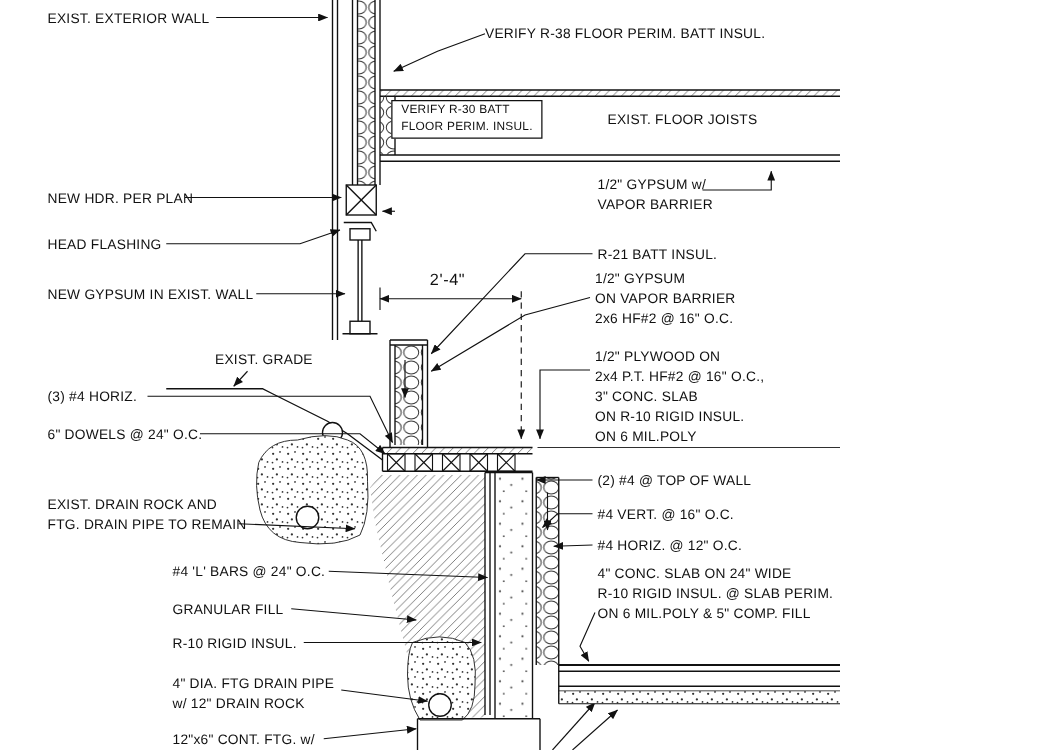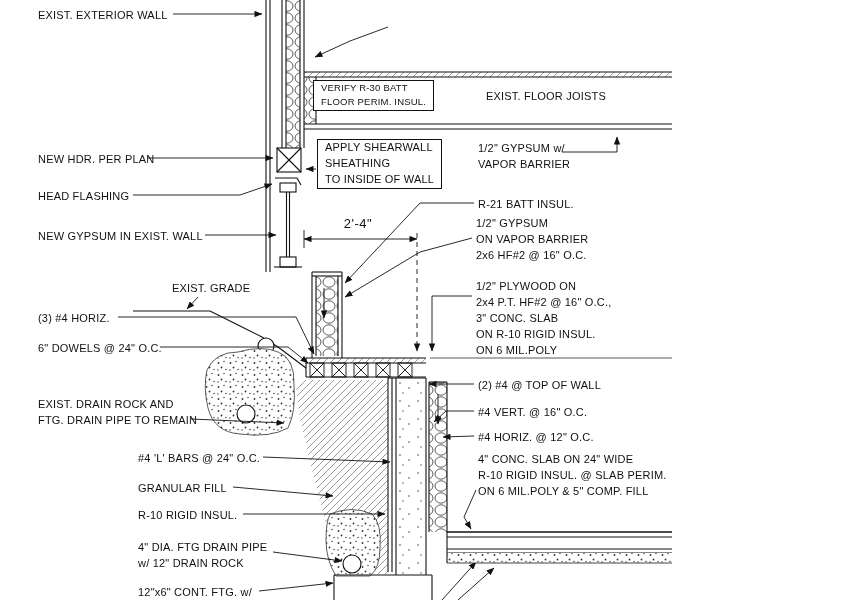--- a/index.html
+++ b/index.html
@@ -202,28 +202,26 @@
       <line x1="304" y1="239" x2="417" y2="239" marker-start="url(#arr)" marker-end="url(#arr)"></line>
       <line x1="417" y1="233" x2="417" y2="351" stroke-dasharray="5,4" marker-end="url(#arr)"></line>
       <line x1="430" y1="358" x2="740" y2="358" stroke-width="0.7"></line>
       <line x1="692" y1="133" x2="692" y2="358" marker-start="url(#arr)" marker-end="url(#arr)"></line>
       <line x1="726" y1="133" x2="726" y2="532" marker-start="url(#arr)" marker-end="url(#arr)"></line>
       <line x1="692" y1="358" x2="692" y2="532" marker-start="url(#arr)" marker-end="url(#arr)"></line>
     </g>
   </svg>
 
   <div class="lbl" style="left:38px;top:8px">EXIST. EXTERIOR WALL</div>
+  <div class="lbl" style="left:388px;top:20px">VERIFY R-38 FLOOR PERIM. BATT INSUL.</div>
   <div class="lbl box box-sm" style="left:313px;top:80px">VERIFY R-30 BATT
 FLOOR PERIM. INSUL.</div>
   <div class="lbl" style="left:486px;top:89px">EXIST. FLOOR JOISTS</div>
   <div class="lbl" style="left:38px;top:152px">NEW HDR. PER PLAN</div>
   <div class="lbl" style="left:38px;top:189px">HEAD FLASHING</div>
-  <div class="lbl box" style="left:317px;top:139px">APPLY SHEARWALL
-SHEATHING
-TO INSIDE OF WALL</div>
   <div class="lbl" style="left:478px;top:141px">1/2" GYPSUM w/
 VAPOR BARRIER</div>
   <div class="lbl" style="left:38px;top:229px">NEW GYPSUM IN EXIST. WALL</div>
   <div class="lbl" style="left:478px;top:197px">R-21 BATT INSUL.</div>
   <div class="lbl" style="left:476px;top:216px">1/2" GYPSUM
 ON VAPOR BARRIER
 2x6 HF#2 @ 16" O.C.</div>
   <div class="lbl" style="left:172px;top:281px">EXIST. GRADE</div>
   <div class="lbl" style="left:38px;top:311px">(3) #4 HORIZ.</div>
   <div class="lbl" style="left:476px;top:279px">1/2" PLYWOOD ON

